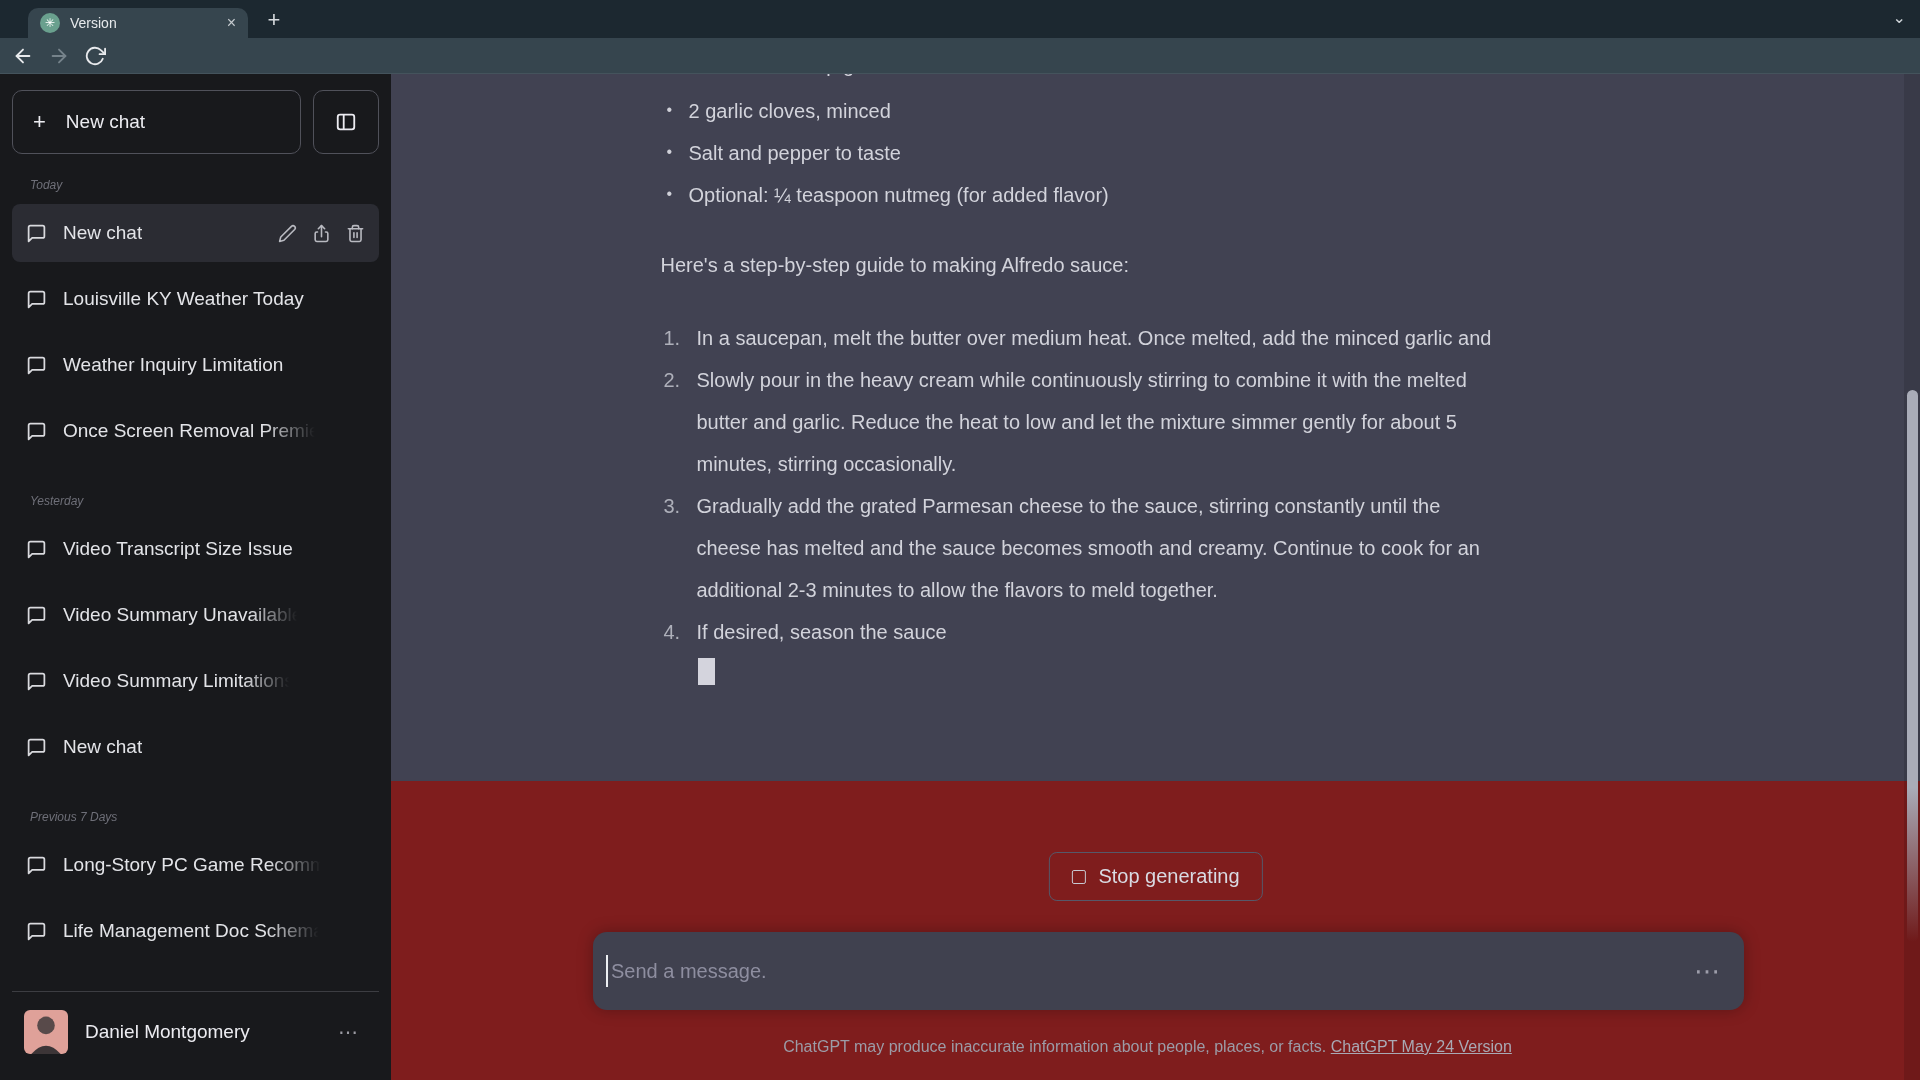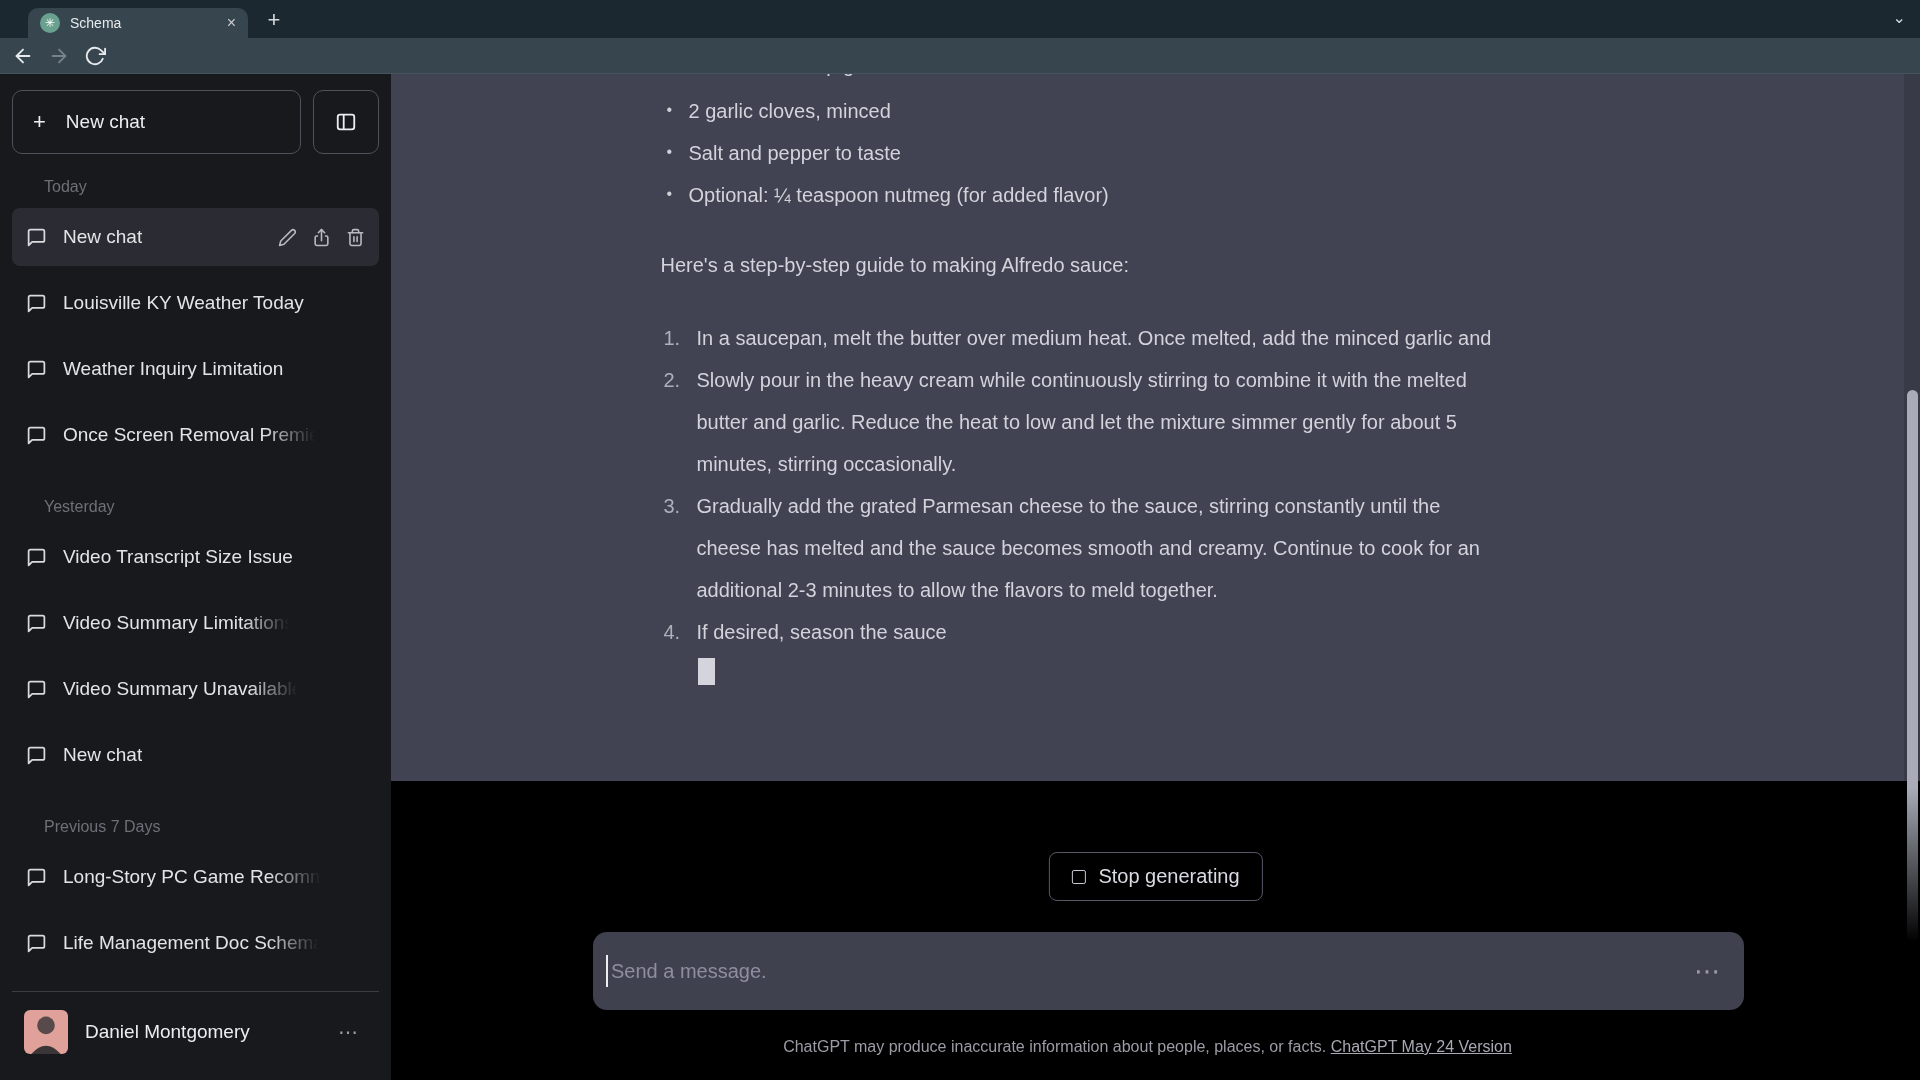--- a/index.html
+++ b/index.html
@@ -54,42 +54,42 @@
              padding:16px 12px 0 12px; }
   .side-top { display:flex; gap:12px; }
   .btn-newchat { flex:1; height:64px; border:1px solid #50515a; border-radius:10px; background:transparent;
                  display:flex; align-items:center; gap:20px; padding:0 20px; color:#ececf1; font-size:19px;
                  cursor:pointer; }
   .plus-glyph { font-size:22px; color:#ececf1; }
   .btn-collapse { width:66px; height:64px; border:1px solid #50515a; border-radius:10px; background:transparent;
                   display:grid; place-items:center; color:#ececf1; cursor:pointer; }
   .btn-collapse svg { width:22px; height:22px; }
 
-  .sec-label { margin:26px 18px 12px 32px; color:#6e6f78; font-size:16px; }
+  .sec-label { margin:26px 18px 12px 18px; color:#6e6f78; font-size:12px;font-style:italic; }
   .sec-label.first { margin-top:24px; }
   .item { height:58px; margin-bottom:8px; border-radius:8px; display:flex; align-items:center;
           gap:16px; padding:0 14px; color:#e3e4e8; font-size:19px; cursor:pointer; position:relative; }
   .item.active { background:#2b2c33; }
   .item .cicon { width:21px; height:21px; flex:none; color:#d9dade; }
   .item .cicon svg { width:100%; height:100%; }
   .item .lbl { white-space:nowrap; overflow:hidden; }
   .item .lbl.fade { -webkit-mask-image:linear-gradient(to right, #000 78%, transparent 98%);
                     mask-image:linear-gradient(to right, #000 78%, transparent 98%); }
   .item .actions { margin-left:auto; display:flex; gap:15px; color:#b9bac1; }
   .item .actions .aic { width:19px; height:19px; }
   .item .actions .aic svg { width:100%; height:100%; }
 
   .side-bottom { margin-top:auto; border-top:1px solid #3c3d42; padding:18px 14px 26px 12px;
                  display:flex; align-items:center; gap:17px; }
   .avatar-lg { width:44px; height:44px; border-radius:6px; overflow:hidden; flex:none; }
   .user-name { color:#ececf1; font-size:19px; flex:1; }
   .user-dots { color:#9b9ba3; font-size:20px; letter-spacing:1px; padding:0 6px; cursor:pointer; }
 
   
-  .main { flex:1; position:relative; background:#000000; }
+  .main { flex:1; position:relative; background:#7f1d1d; }
   .msg-region { position:absolute; top:0; left:0; right:0; height:707px; background:#414252; }
   .column { width:990px; margin:0 auto; color:#d2d3db; font-size:20px; }
 
   .clip-line { position:relative; height:8px; overflow:hidden; }
   .clip-line span { position:absolute; top:-30px; left:128px; line-height:42px; color:#d2d3db; }
 
   ul.bullets { list-style:none; margin-top:8px; padding-left:28px; }
   ul.bullets li { line-height:42px; position:relative; }
   ul.bullets li::before { content:"•"; position:absolute; left:-22px; top:-1px; font-size:16px; color:#cfd0d8; }
 
@@ -122,21 +122,21 @@
   .scroll-track { position:absolute; top:0; bottom:0; right:0; width:16px; background:rgba(0,0,0,.12); }
   .scroll-thumb { position:absolute; top:316px; right:2px; width:11px; height:552px; border-radius:6px;
                   background:linear-gradient(to bottom, #a9acb8 0%, #a9acb8 72%, rgba(169,172,184,0) 100%); }
 </style>
 </head>
 <body>
 
 <div class="tabstrip">
   <div class="tab">
     <span class="favicon">✳</span>
-    <span class="tab-title">Schema</span>
+    <span class="tab-title">Version</span>
     <span class="tab-close">×</span>
   </div>
   <span class="newtab">+</span>
   <span class="tab-chevron">⌄</span>
 </div>
 
 <div class="toolbar">
   <span class="nav-ic ic-back">
     <svg viewBox="0 0 24 24" fill="none" stroke="currentColor" stroke-width="2" stroke-linecap="round" stroke-linejoin="round">
         <path d="M19 12H5"></path>
@@ -291,27 +291,27 @@
     <div class="item">
       <span class="cicon"><svg viewBox="0 0 24 24" fill="none" stroke="currentColor" stroke-width="2" stroke-linejoin="round">
             <path d="M21 15a2 2 0 0 1-2 2H7l-4 4V5a2 2 0 0 1 2-2h14a2 2 0 0 1 2 2z"></path>
           </svg></span>
       <span class="lbl">Video Transcript Size Issue</span>
     </div>
     <div class="item">
       <span class="cicon"><svg viewBox="0 0 24 24" fill="none" stroke="currentColor" stroke-width="2" stroke-linejoin="round">
             <path d="M21 15a2 2 0 0 1-2 2H7l-4 4V5a2 2 0 0 1 2-2h14a2 2 0 0 1 2 2z"></path>
           </svg></span>
+      <span class="lbl fade">Video Summary Unavailable</span>
+    </div>
+    <div class="item">
+      <span class="cicon"><svg viewBox="0 0 24 24" fill="none" stroke="currentColor" stroke-width="2" stroke-linejoin="round">
+            <path d="M21 15a2 2 0 0 1-2 2H7l-4 4V5a2 2 0 0 1 2-2h14a2 2 0 0 1 2 2z"></path>
+          </svg></span>
       <span class="lbl fade">Video Summary Limitations</span>
-    </div>
-    <div class="item">
-      <span class="cicon"><svg viewBox="0 0 24 24" fill="none" stroke="currentColor" stroke-width="2" stroke-linejoin="round">
-            <path d="M21 15a2 2 0 0 1-2 2H7l-4 4V5a2 2 0 0 1 2-2h14a2 2 0 0 1 2 2z"></path>
-          </svg></span>
-      <span class="lbl fade">Video Summary Unavailable</span>
     </div>
     <div class="item">
       <span class="cicon"><svg viewBox="0 0 24 24" fill="none" stroke="currentColor" stroke-width="2" stroke-linejoin="round">
             <path d="M21 15a2 2 0 0 1-2 2H7l-4 4V5a2 2 0 0 1 2-2h14a2 2 0 0 1 2 2z"></path>
           </svg></span>
       <span class="lbl">New chat</span>
     </div>
 
     <div class="sec-label">Previous 7 Days</div>
 

